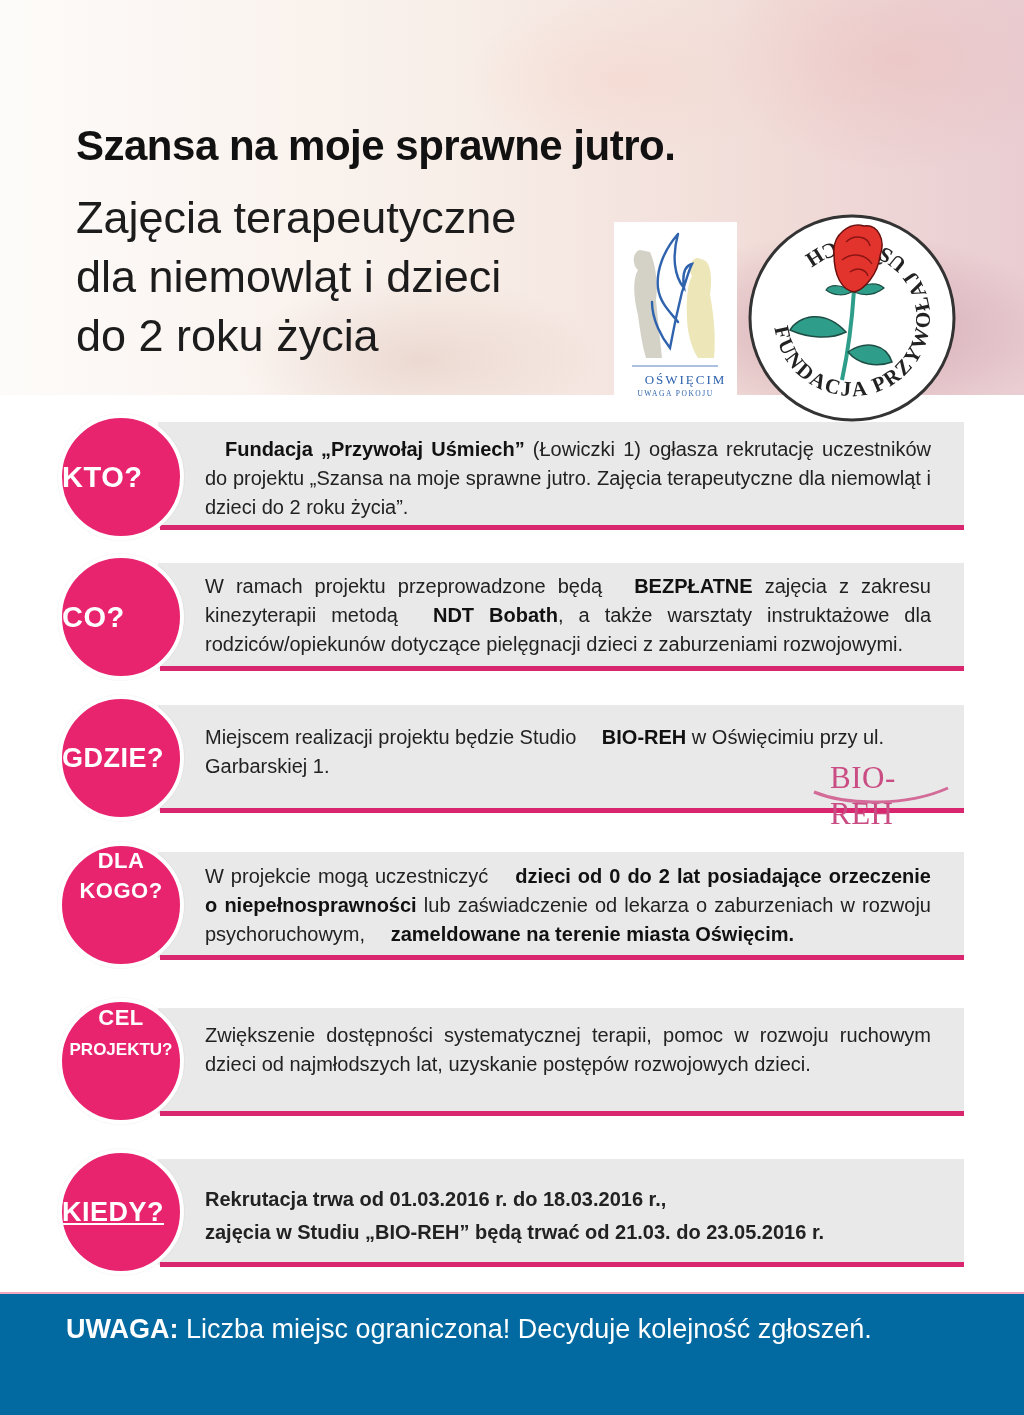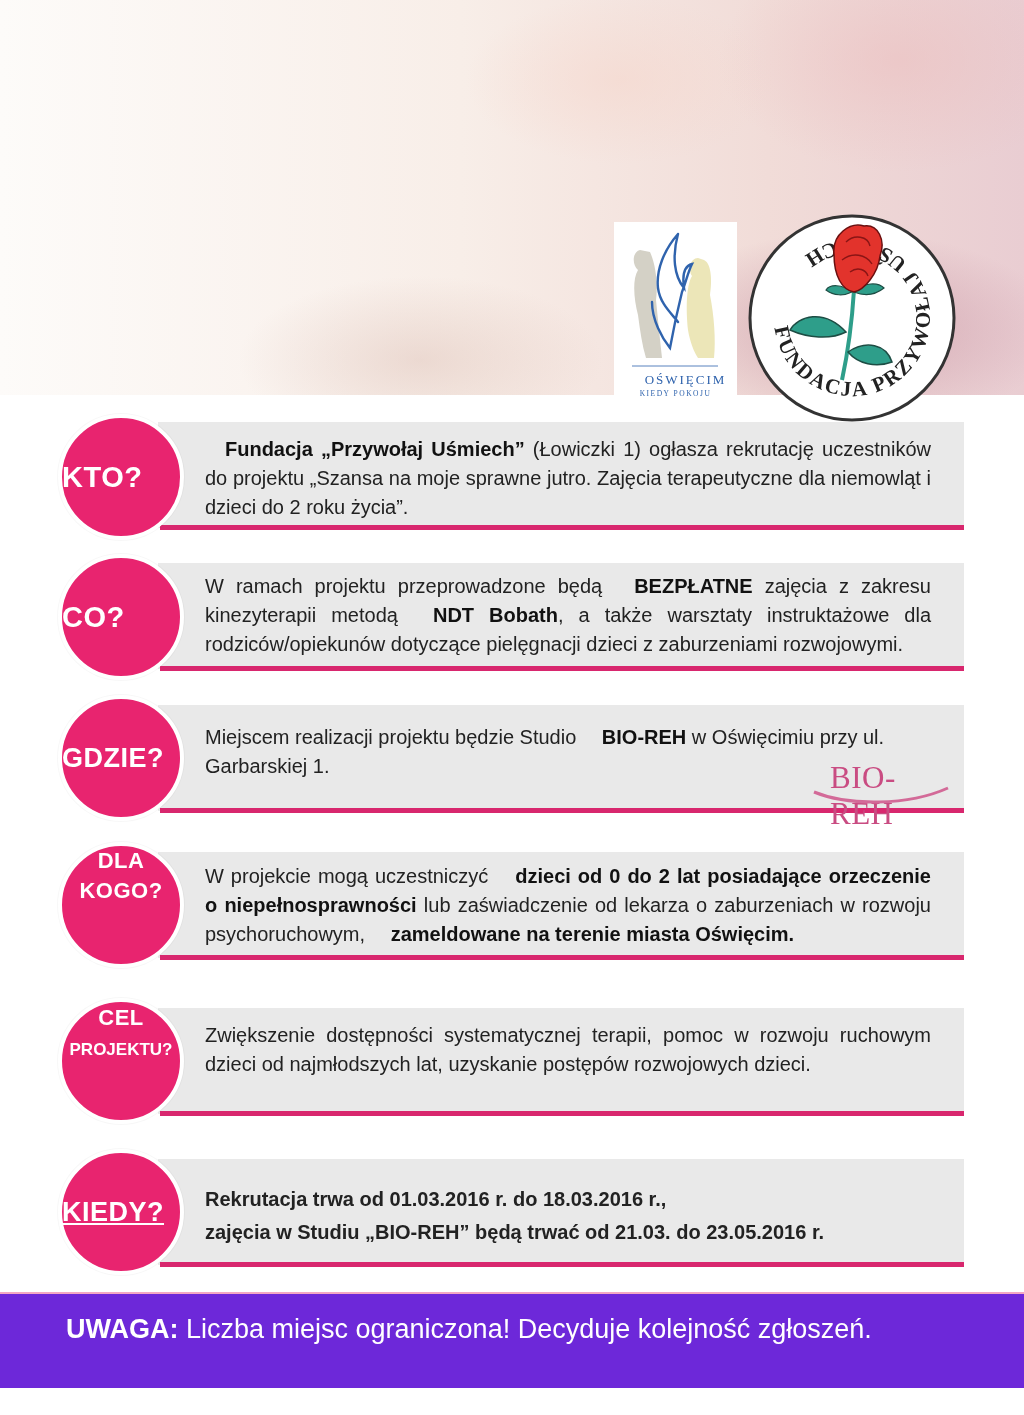--- a/index.html
+++ b/index.html
@@ -73,44 +73,50 @@
 
   .bioreh {
     position: absolute; left: 808px; top: 758px; width: 150px; height: 50px;
   }
   .bioreh-text {
     position: absolute; left: 22px; top: 2px;
     font-family: "Liberation Serif", serif; font-size: 31px; color: #c94c82; letter-spacing: 0.5px;
   }
 
   .footer {
-    position: absolute; left: 0; top: 1292px; width: 1024px; height: 96px; background: #6d28d9;
+    position: absolute; left: 0; top: 1292px; width: 1024px; height: 123px; background: #0369a1;
     border-top: 2px solid #f3a7c3;
     padding-left: 8px;
   }
   .footer-text {
     position: absolute; left: 66px; top: 20px; font-size: 27px; color: #ffffff; white-space: nowrap;
   }
   .footer-text b { font-weight: bold; }
 </style>
 </head>
 <body>
 
 <div class="hero">
+  <div class="subtitle">Szansa na moje sprawne jutro.</div>
+  <div class="tagline">
+    <div>Zajęcia terapeutyczne</div>
+    <div>dla niemowląt i dzieci</div>
+    <div>do 2 roku życia</div>
+  </div>
 </div>
 
 <div class="logo-oswiecim">
   <svg width="95" height="140" viewBox="0 0 95 140">
     <path d="M12 20 C4 22 4 35 10 40 C4 50 6 70 10 85 C12 100 14 115 18 128 L34 128 C32 110 30 90 28 70 C30 55 28 35 22 22 Z" fill="#d4d1c6"></path>
     <path d="M70 28 C62 28 60 40 64 46 C58 56 58 80 60 100 C62 112 66 122 70 128 L86 128 C88 110 86 85 82 65 C84 52 84 34 76 30 Z" fill="#ece6b8"></path>
     <path d="M50 4 C36 20 28 40 30 58 C32 74 44 84 50 92 M50 4 C44 26 46 46 56 58 C54 44 56 36 64 34 C60 42 58 52 54 62 C50 78 46 96 42 118 C34 108 24 90 24 72" fill="none" stroke="#2f63ad" stroke-width="2.4" stroke-linecap="round"></path>
     <line x1="4" y1="136" x2="90" y2="136" stroke="#2f63ad" stroke-width="0.8"></line>
   </svg>
   <div class="osw-name">OŚWIĘCIM</div>
-  <div class="osw-sub">KIEDY POKOJU</div>
+  <div class="osw-sub">UWAGA POKOJU</div>
 </div>
 
 <div class="logo-fundacja">
   <svg width="212" height="212" viewBox="0 0 212 212">
     <defs>
       <path id="ringPath" d="M106 106 m-78 0 a78 78 0 1 0 156 0 a78 78 0 1 0 -156 0"></path>
     </defs>
     <circle cx="106" cy="106" r="102" fill="#ffffff" stroke="#333333" stroke-width="3"></circle>
     <text font-family="Liberation Serif, serif" font-size="21" font-weight="bold" fill="#222222" letter-spacing="2">
       <textPath href="#ringPath" startOffset="2%">FUNDACJA PRZYWOŁAJ UŚMIECH</textPath>

